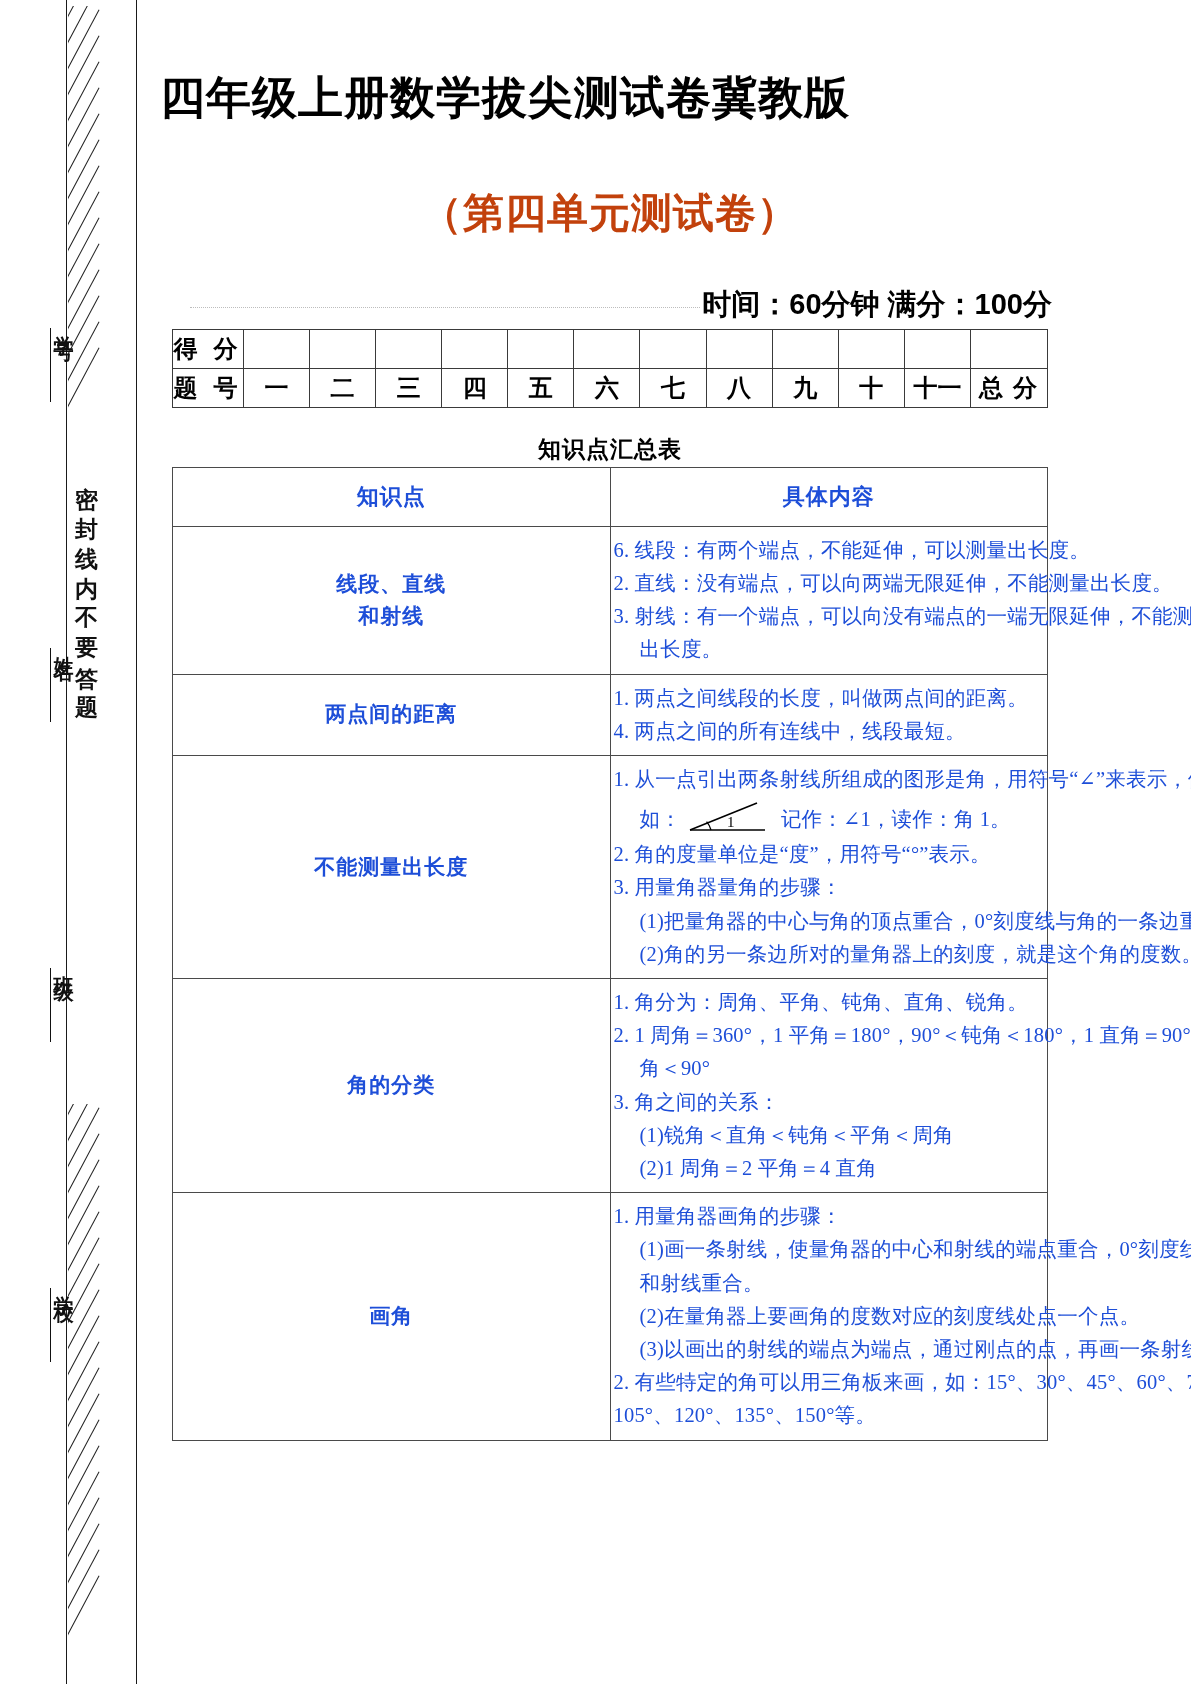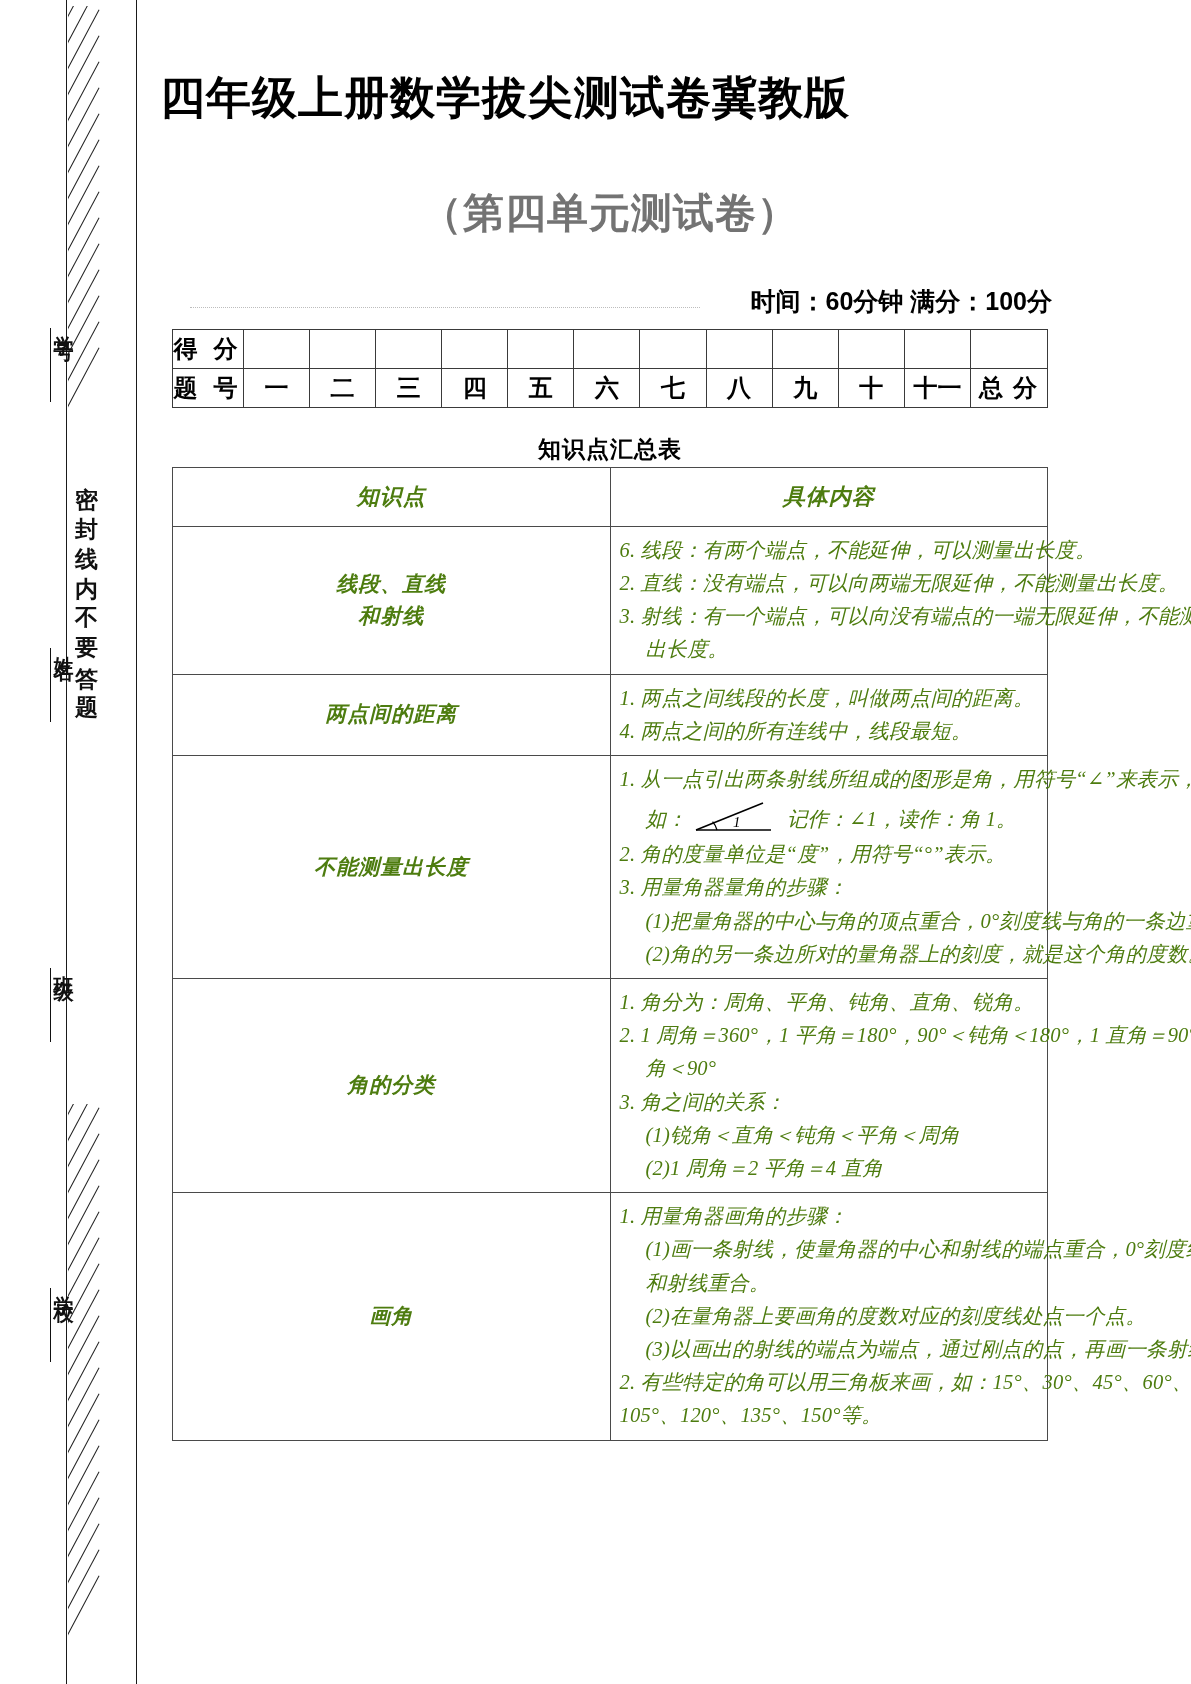--- a/index.html
+++ b/index.html
@@ -112,42 +112,42 @@
     line-height: 1.15;
     color: #000;
   }
   .doc-subtitle {
     text-align: center;
     font-family: "Liberation Sans", "DejaVu Sans", sans-serif;
     font-weight: 700;
     font-size: 41px;
     margin-top: 62px;
     letter-spacing: 1px;
-    color: #737373;
+    color: #c2410c;
   }
 
   .meta-line {
     position: relative;
     margin-top: 44px;
     height: 34px;
   }
   .meta-dots {
     position: absolute;
     left: 30px;
     right: 360px;
     top: 22px;
     border-top: 1.5px dotted #bdbdbd;
   }
   .meta-text {
     position: absolute;
     right: 8px;
     top: 0;
     font-family: "Liberation Sans", "DejaVu Sans", sans-serif;
     font-weight: 700;
-    font-size: 25px;
+    font-size: 29px;
     white-space: nowrap;
     color: #000;
   }
 
   
   .score-table {
     width: 876px;
     margin: 10px auto 0 auto;
     border-collapse: collapse;
     table-layout: fixed;
@@ -186,24 +186,23 @@
 
   
   .kp-table {
     width: 876px;
     margin: 0 auto;
     border-collapse: collapse;
     table-layout: fixed;
   }
   .kp-table th, .kp-table td {
     border: 1.3px solid #4a4a4a;
-    padding: 7px 9px;
+    padding: 7px 3px;
     vertical-align: middle;
-    color: #4d7c0f;
-    font-style: italic;
+    color: #1d4ed8;
   }
   .kp-table th {
     font-family: "Liberation Sans", "DejaVu Sans", sans-serif;
     font-weight: 700;
     font-size: 22px;
     text-align: center;
     height: 44px;
     letter-spacing: 1px;
   }
   .kp-table td.kp-name {

